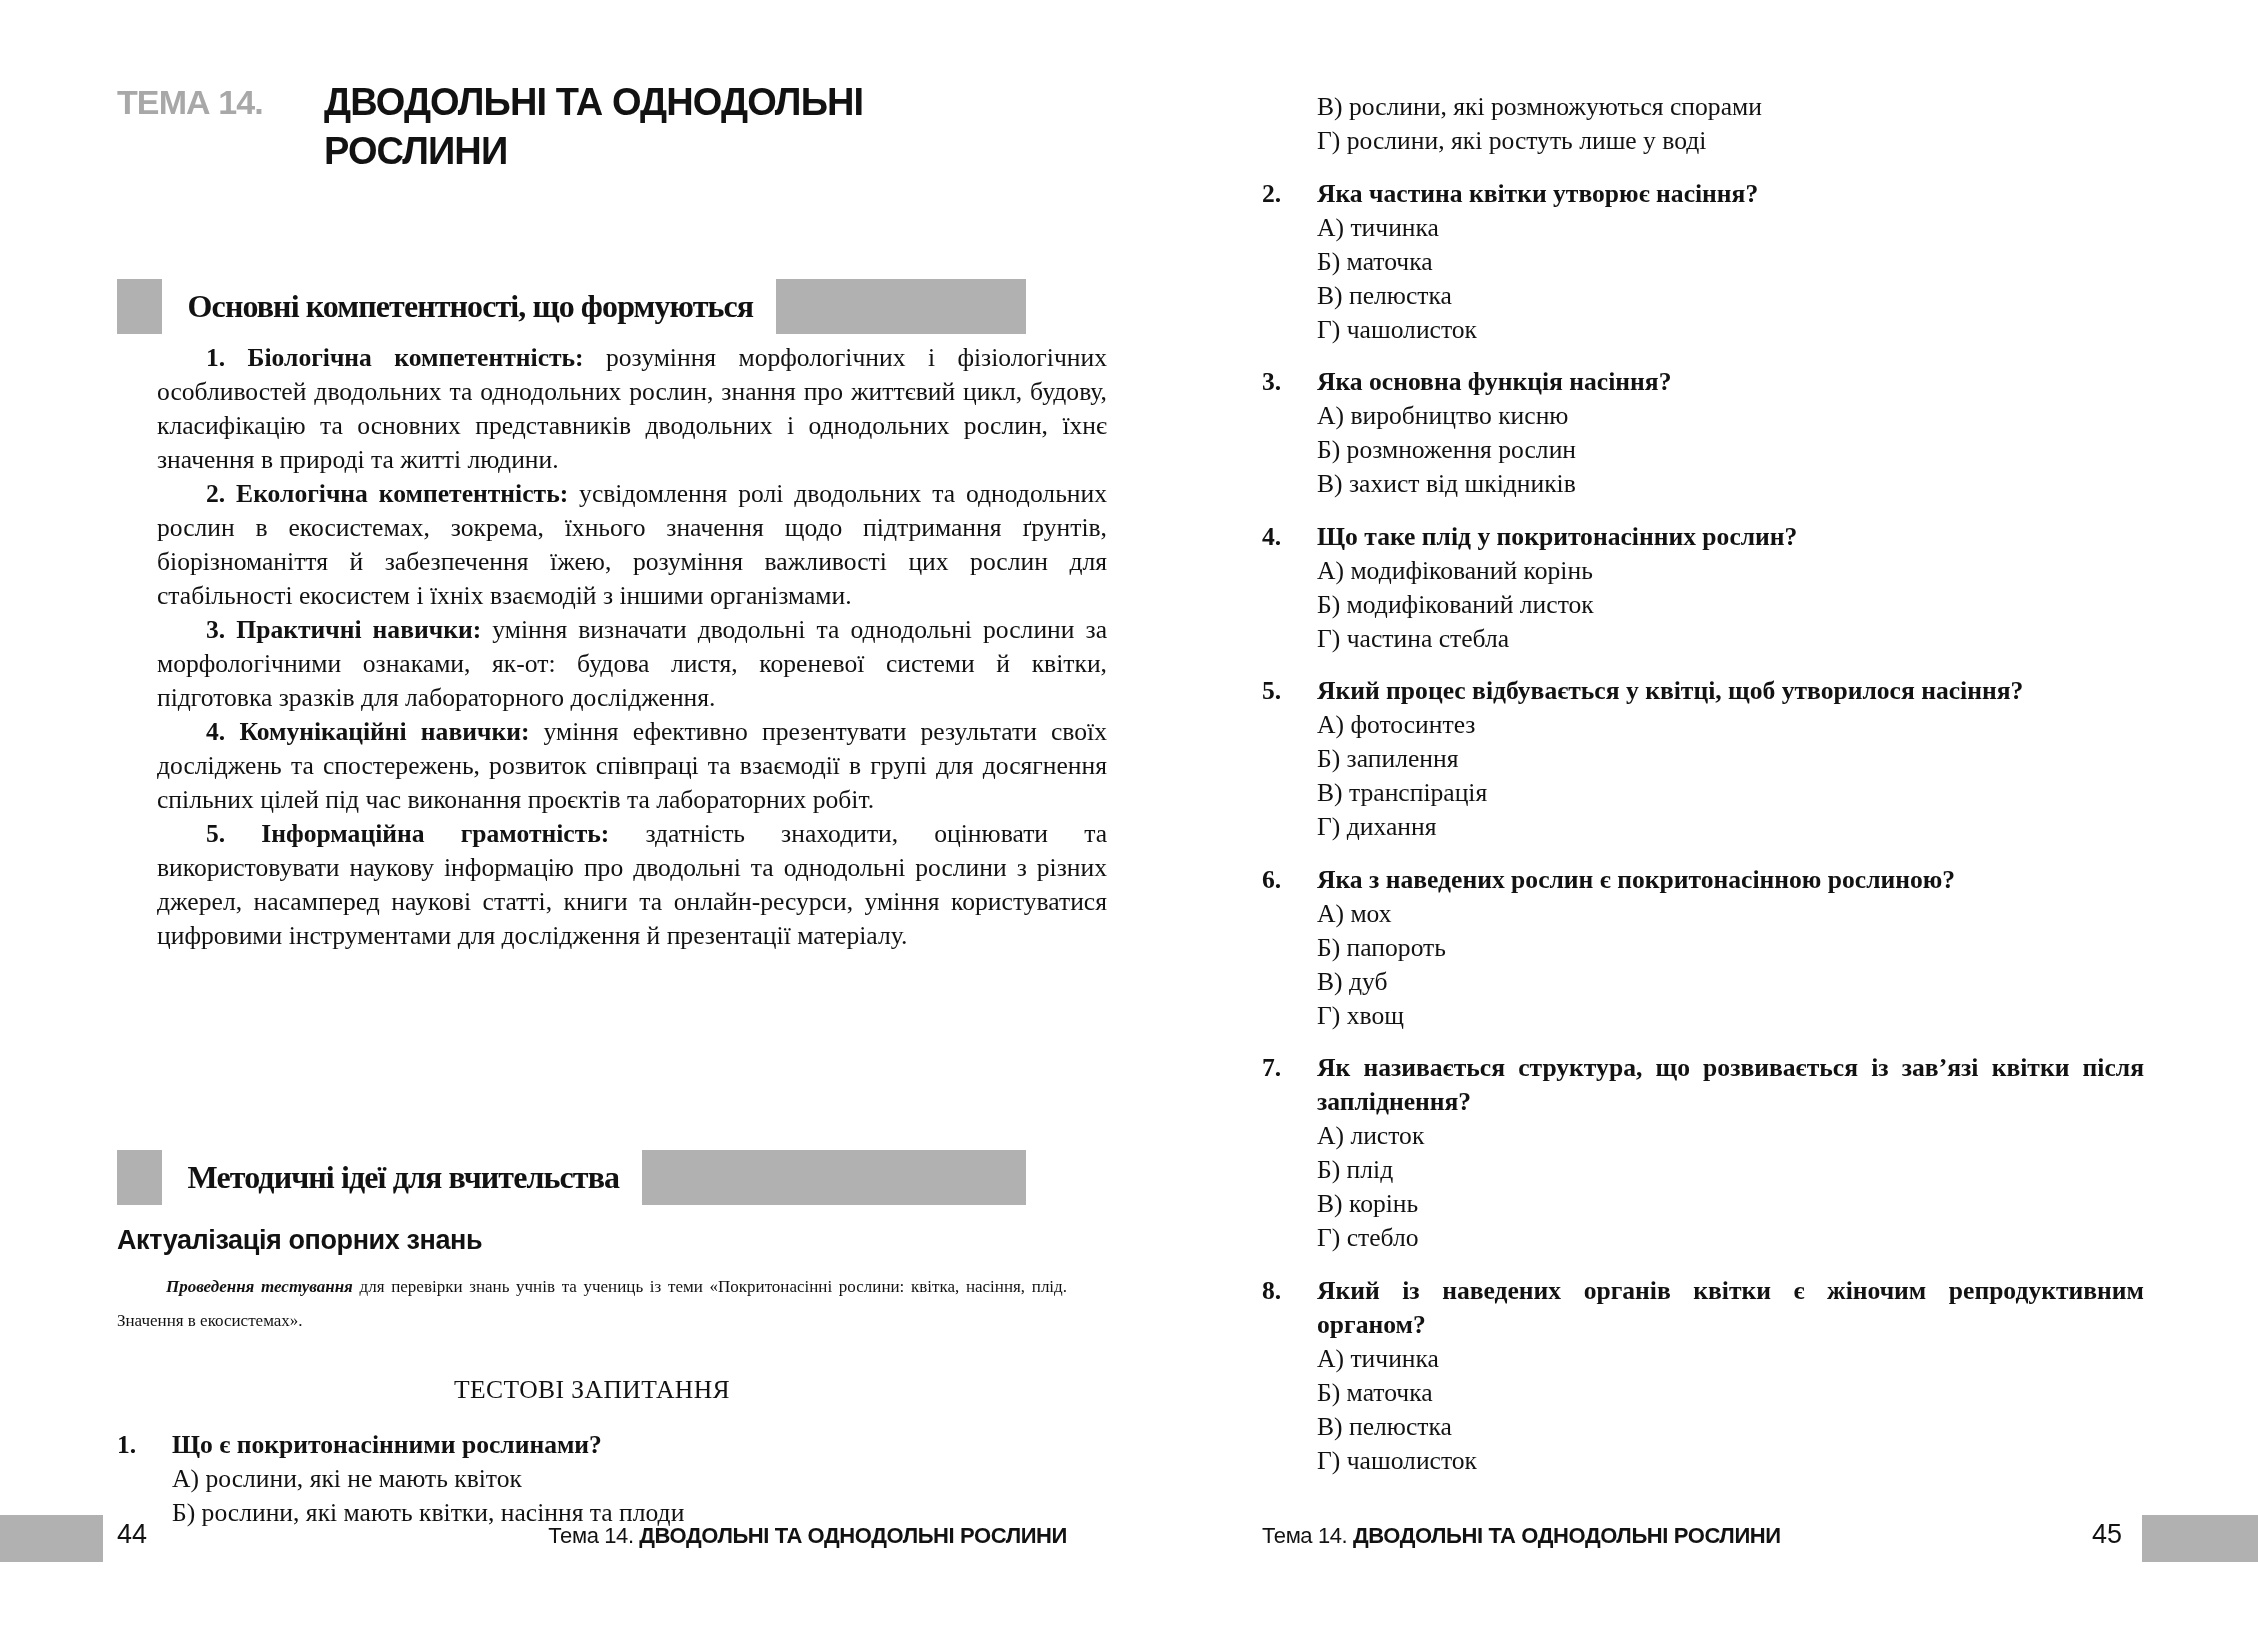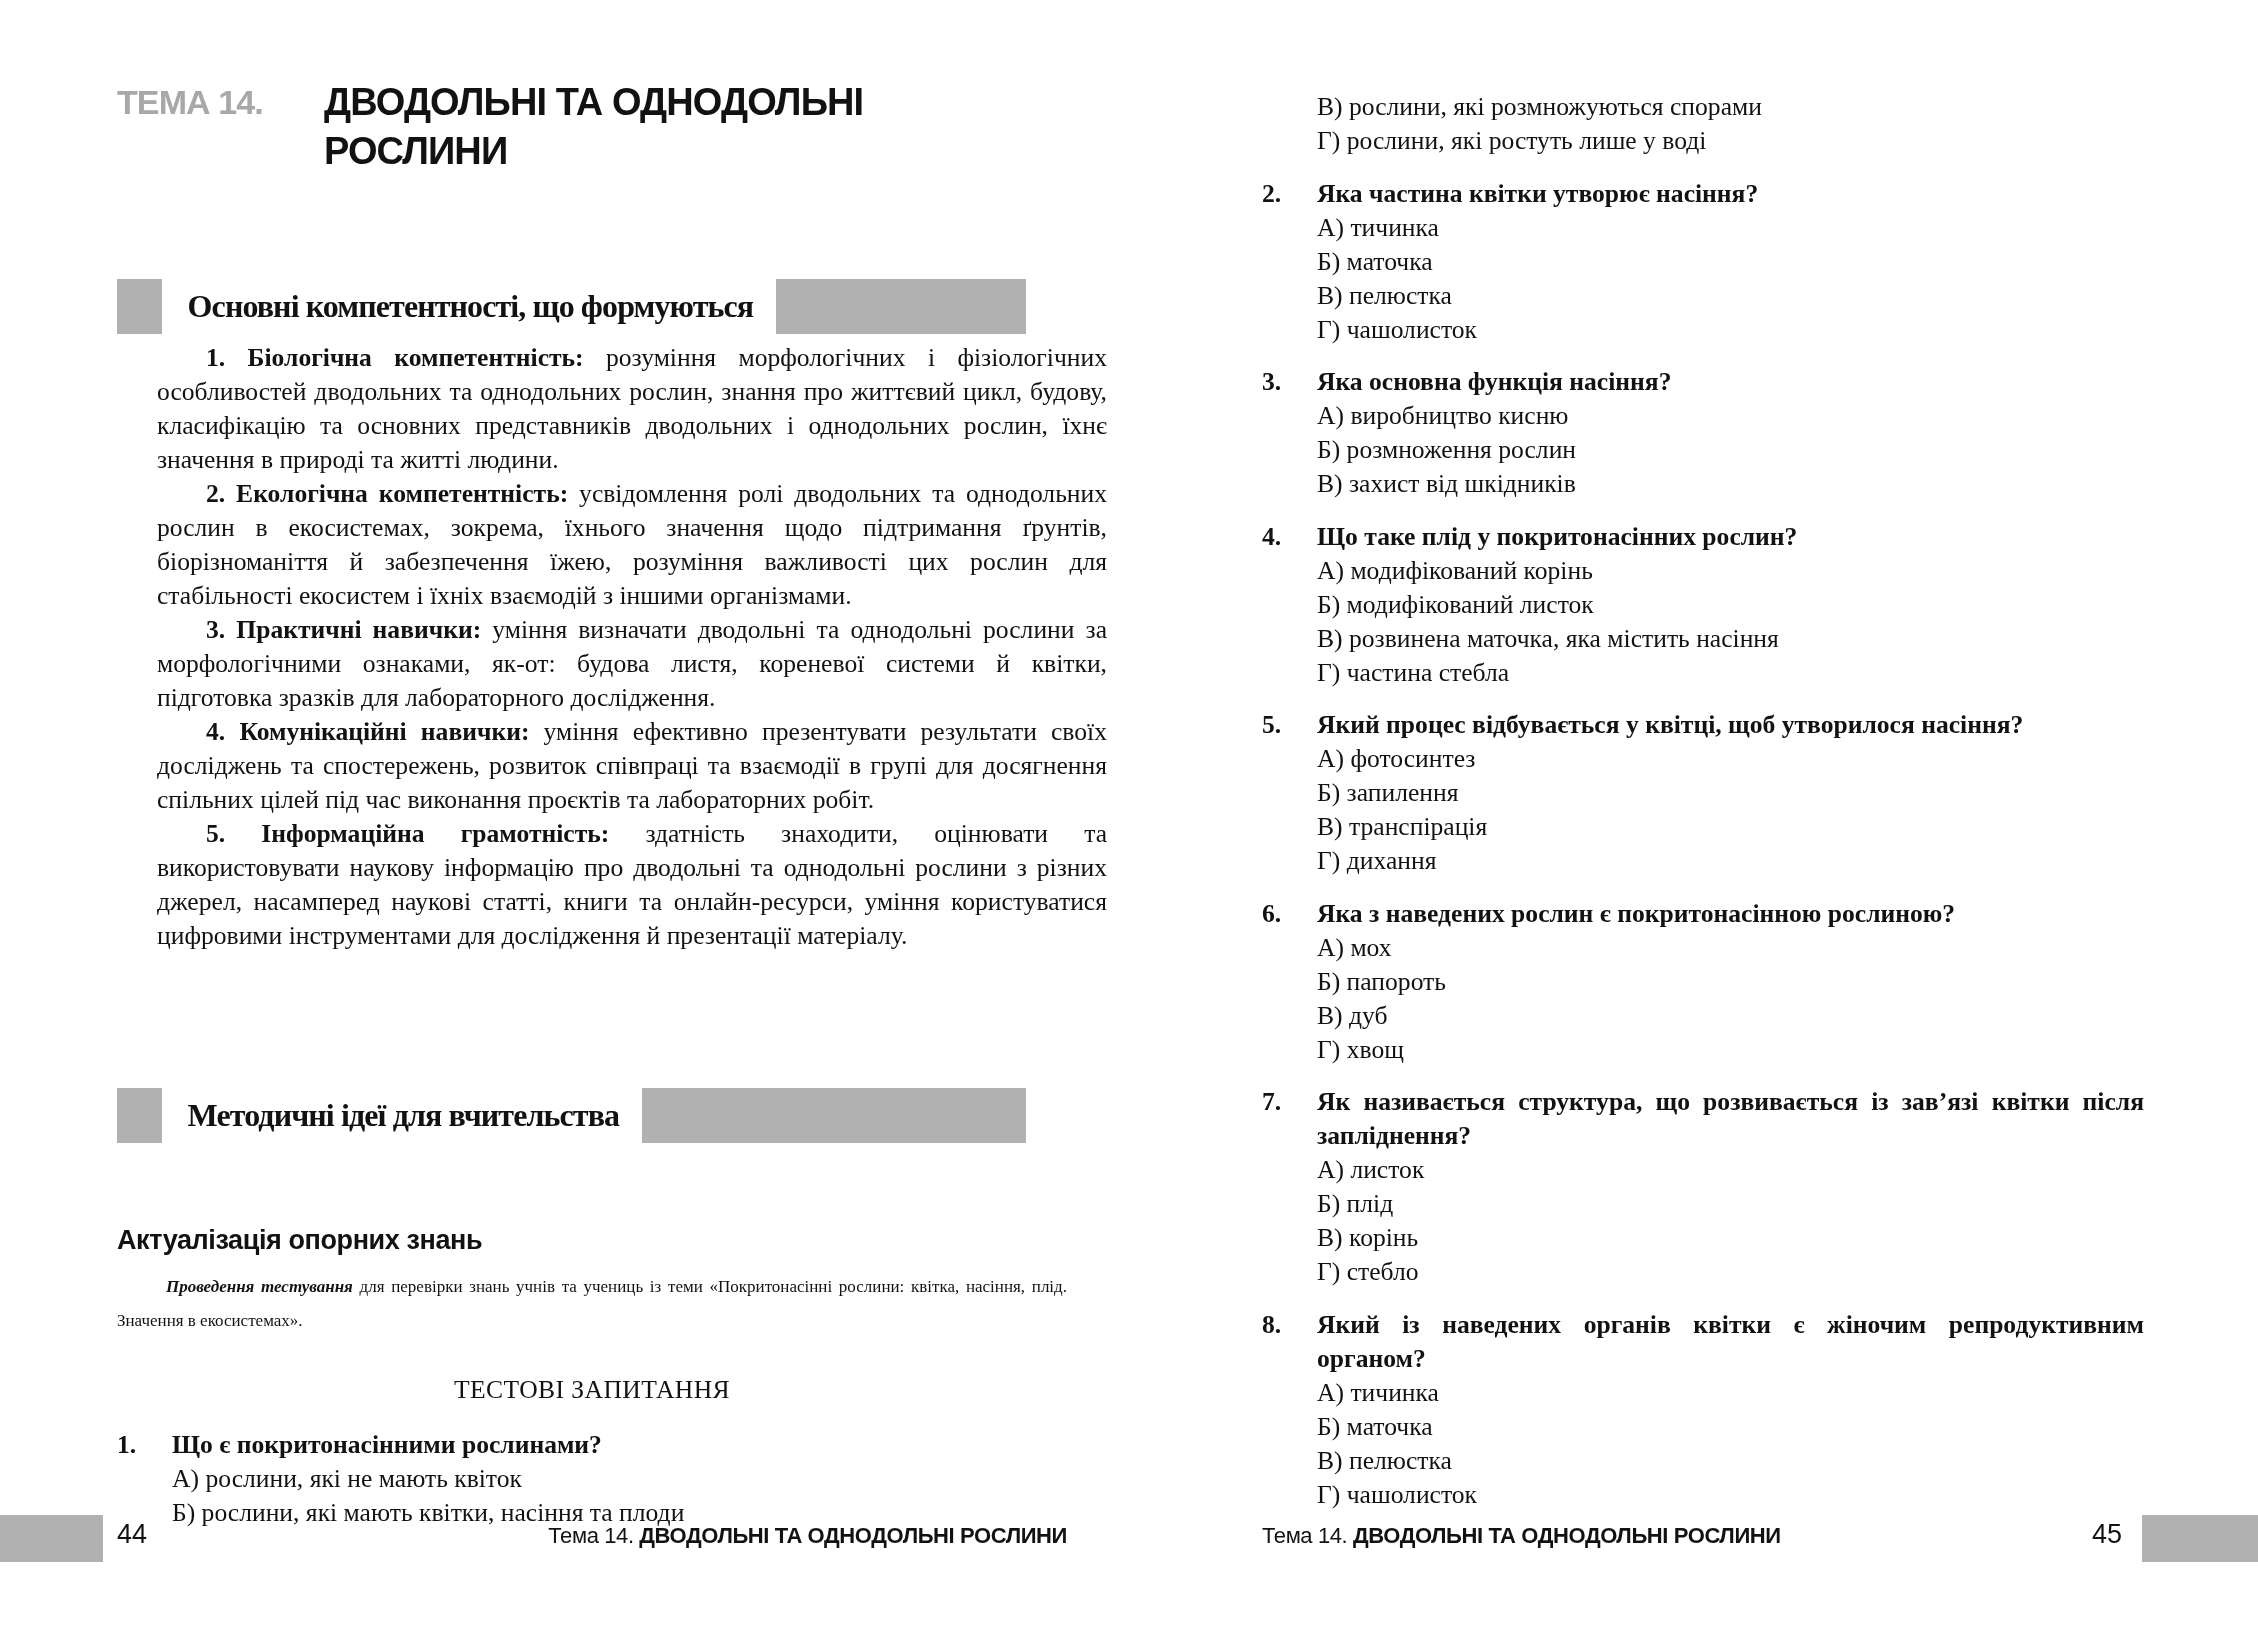--- a/index.html
+++ b/index.html
@@ -48,21 +48,21 @@
     font-family: Liberation Serif, serif;
     font-weight: bold;
     font-size: 32px;
     line-height: 55px;
     letter-spacing: -0.9px;
     margin: 0 23px 0 25.6px;
     white-space: nowrap;
   }
   .marker-bar { flex: 1; height: 55px; background: #b1b1b1; }
   .sec1 { top: 279px; }
-  .sec2 { top: 1088px; align-items: flex-end; }
+  .sec2 { top: 1150px; align-items: flex-end; }
 
   
   .competencies { top: 341px; margin-left: 40px; }
   p.comp {
     margin: 0;
     font-size: 25.6px;
     line-height: 34px;
     text-align: justify;
     text-indent: 49px;
   }
@@ -203,21 +203,20 @@
     <div class="q-option">А) виробництво кисню</div>
     <div class="q-option">Б) розмноження рослин</div>
     <div class="q-option">В) захист від шкідників</div>
   </div>
 
   <div class="question">
     <span class="q-num">4.</span>
     <div class="q-head">Що таке плід у покритонасінних рослин?</div>
     <div class="q-option">А) модифікований корінь</div>
     <div class="q-option">Б) модифікований листок</div>
-    <div class="q-option">В) розвинена маточка, яка містить насіння</div>
     <div class="q-option">Г) частина стебла</div>
   </div>
 
   <div class="question">
     <span class="q-num">5.</span>
     <div class="q-head">Який процес відбувається у квітці, щоб утворилося насіння?</div>
     <div class="q-option">А) фотосинтез</div>
     <div class="q-option">Б) запилення</div>
     <div class="q-option">В) транспірація</div>
     <div class="q-option">Г) дихання</div>

